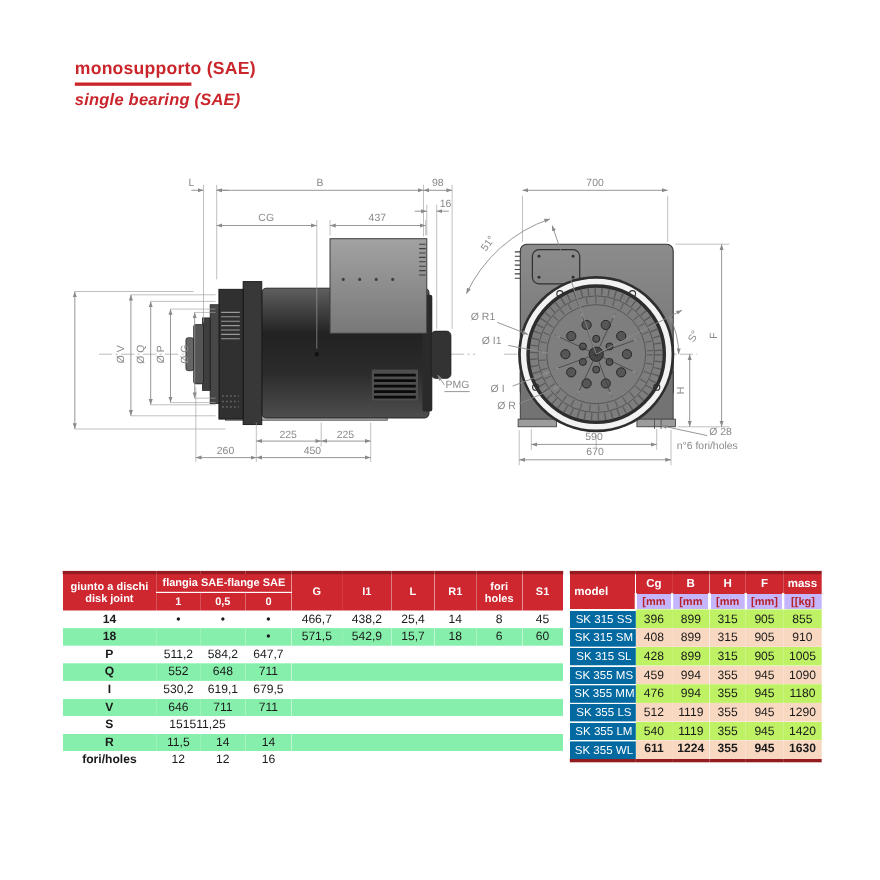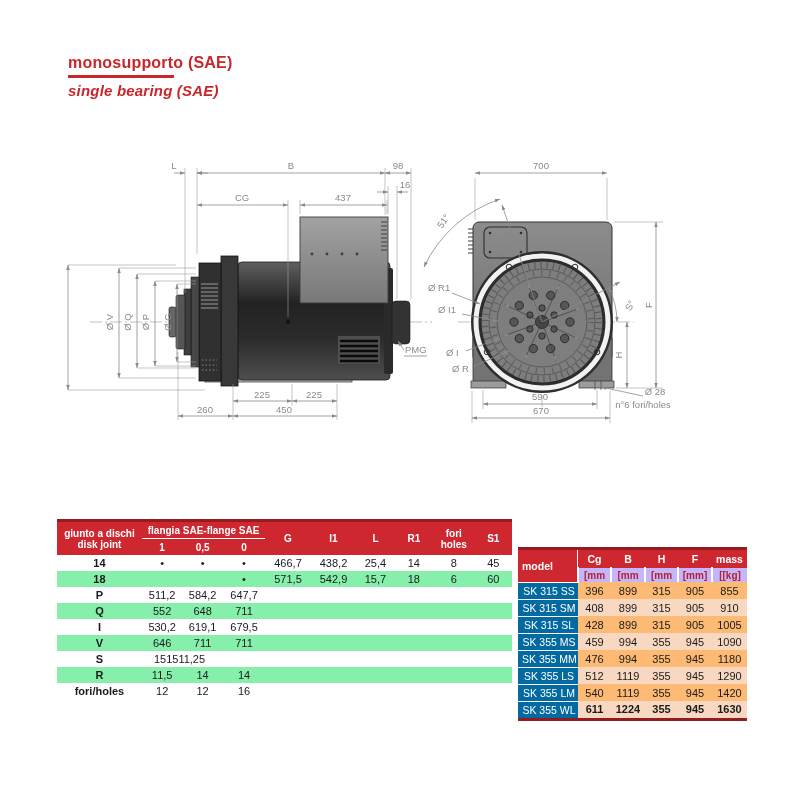--- a/index.html
+++ b/index.html
@@ -26,30 +26,30 @@
   .flange-table thead .r2 th{height:16px;}
   .flange-table .grouphead{border-bottom:1.5px solid #fff;}
   .flange-table .it{margin-top:24px;}
   .flange-table tbody td,.flange-table tbody th{height:16px;text-align:center;font-weight:normal;}
   .flange-table tbody th{font-weight:bold;}
   .flange-table tr.even{background:#86efac;}
   .flange-table tr.odd{background:#fff;}
   .flange-table td.al{text-align:left;padding-left:12px;}
   
   .model-table{position:absolute;left:518px;top:519px;width:229px;
-               border-top:3px solid #941b20;border-bottom:3px solid #941b20;margin-top:28px;}
+               border-top:3px solid #941b20;border-bottom:3px solid #941b20;}
   .model-table thead th{background:#ce2730;color:#fff;font-size:10.5px;font-weight:bold;text-align:center;height:17px;}
   .model-table thead th.modelhead{text-align:left;padding-left:4px;}
   .model-table thead .units th{background:#c4b5fd;color:#b5222a;font-size:10px;height:14px;
                border-left:2px solid #fff;border-top:1.5px solid #ce2730;}
   .model-table tbody th{background:#0369a1;color:#fff;font-weight:normal;text-align:center;
                padding-left:4px;border-top:1px solid #fff;height:16px;font-size:10.5px;}
   .model-table tbody td{text-align:center;height:16px;}
   .model-table tr.even td{background:#f9d8c2;}
-  .model-table tr.odd td{background:#fdba74;}
+  .model-table tr.odd td{background:#bef264;}
   .model-table tr.heavy td{font-weight:bold;}
 </style>
 </head>
 <body>
 
 <div id="page">
 
   <div class="title-block">
     <div class="t1">monosupporto (SAE)</div>
     <div class="rule"></div>

